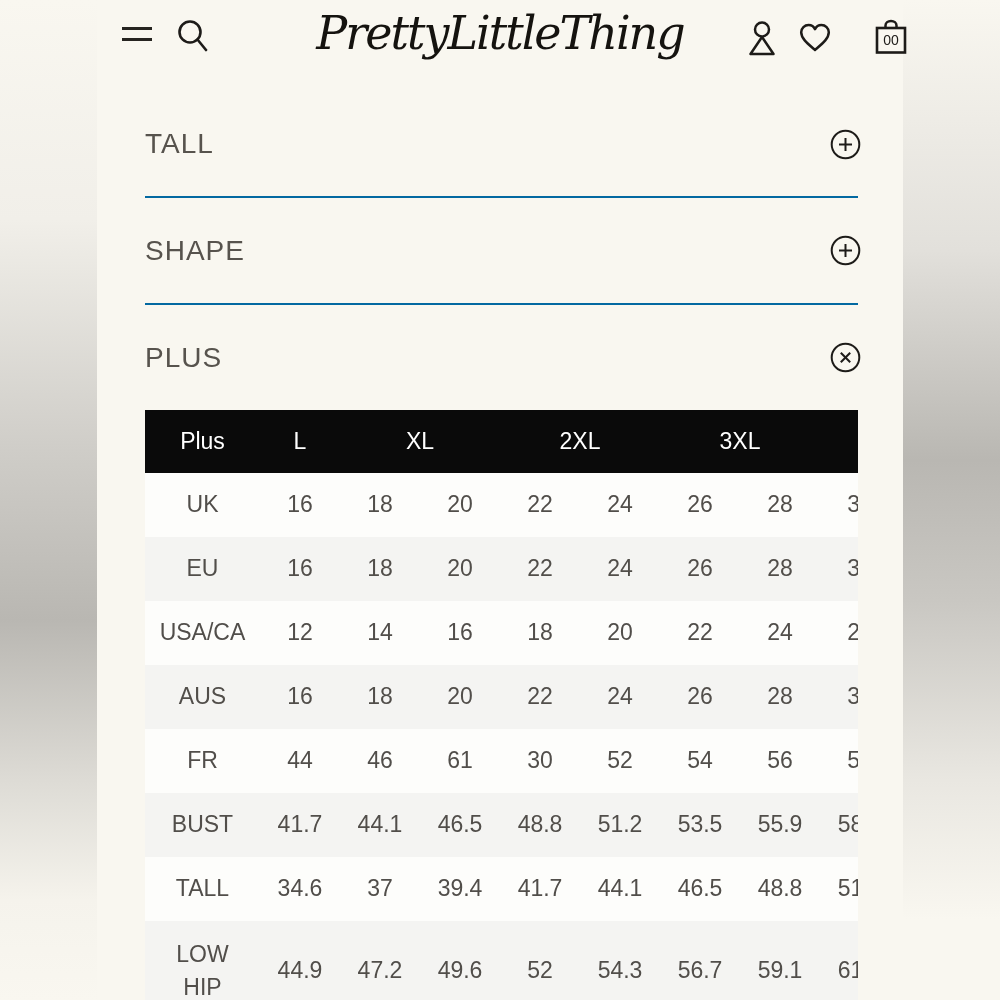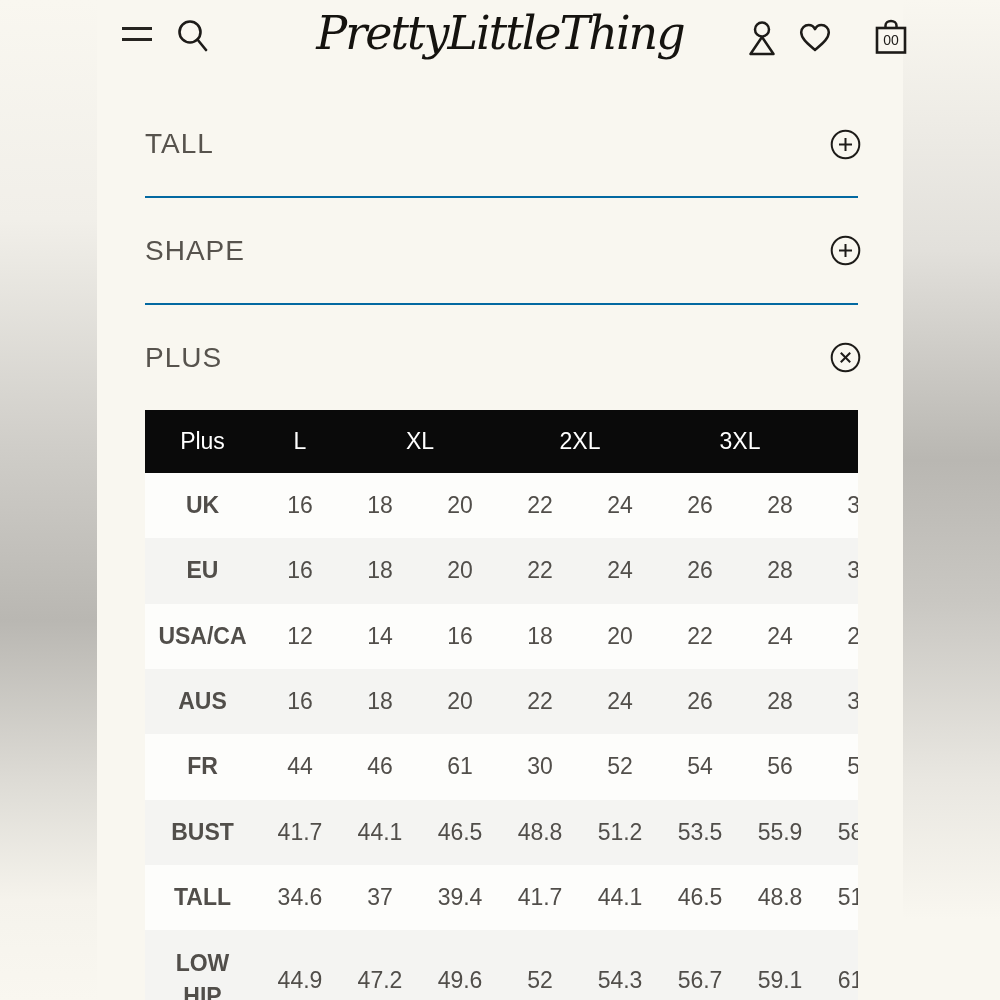--- a/index.html
+++ b/index.html
@@ -67,21 +67,21 @@
     text-align:center;padding:0;
   }
   table.size-table tbody tr{height:64px;}
   table.size-table tbody tr.tall-row{height:100px;}
   table.size-table tbody tr:nth-child(odd){background:#fdfdfb;}
   table.size-table tbody tr:nth-child(even){background:#f4f4f2;}
   table.size-table td{
     text-align:center;font-size:23px;color:#514e4a;padding:0;
     line-height:1.45;
   }
-  table.size-table td.row-label{padding:16px 10px;font-weight:bold;}
+  table.size-table td.row-label{padding:8px 10px;}
 </style>
 </head>
 <body>
 
 <div class="backdrop left"></div>
 <div class="backdrop right"></div>
 
 <div class="page">
 
   <div class="site-header">

